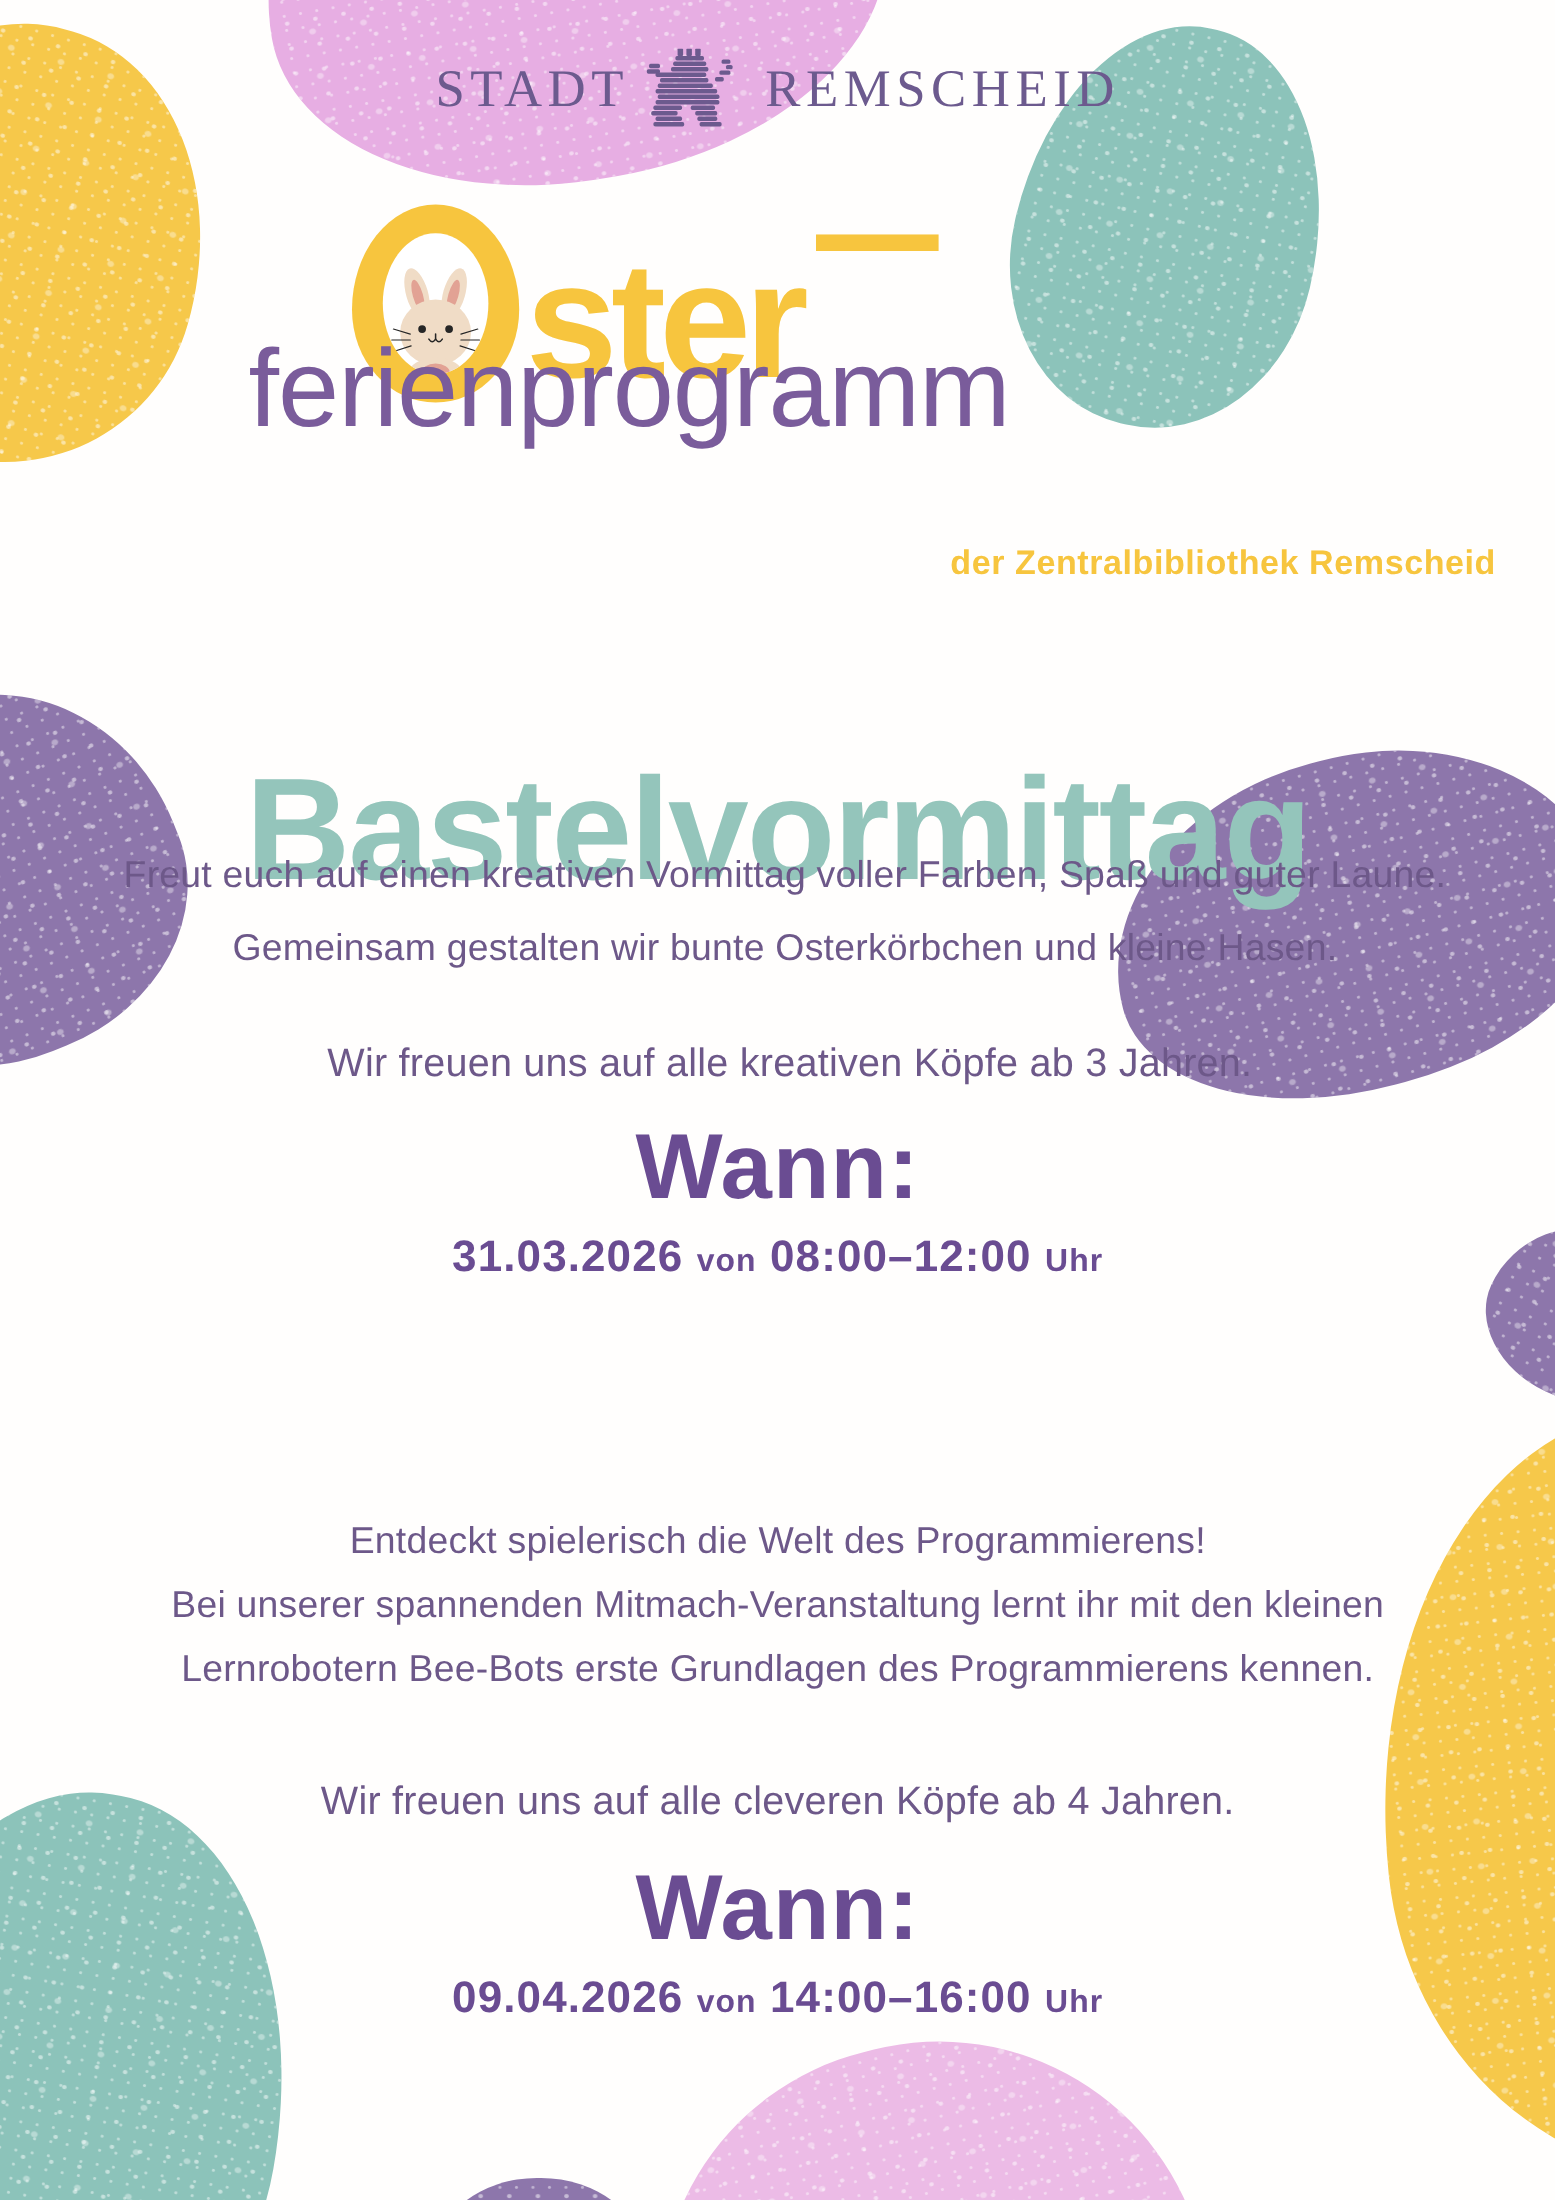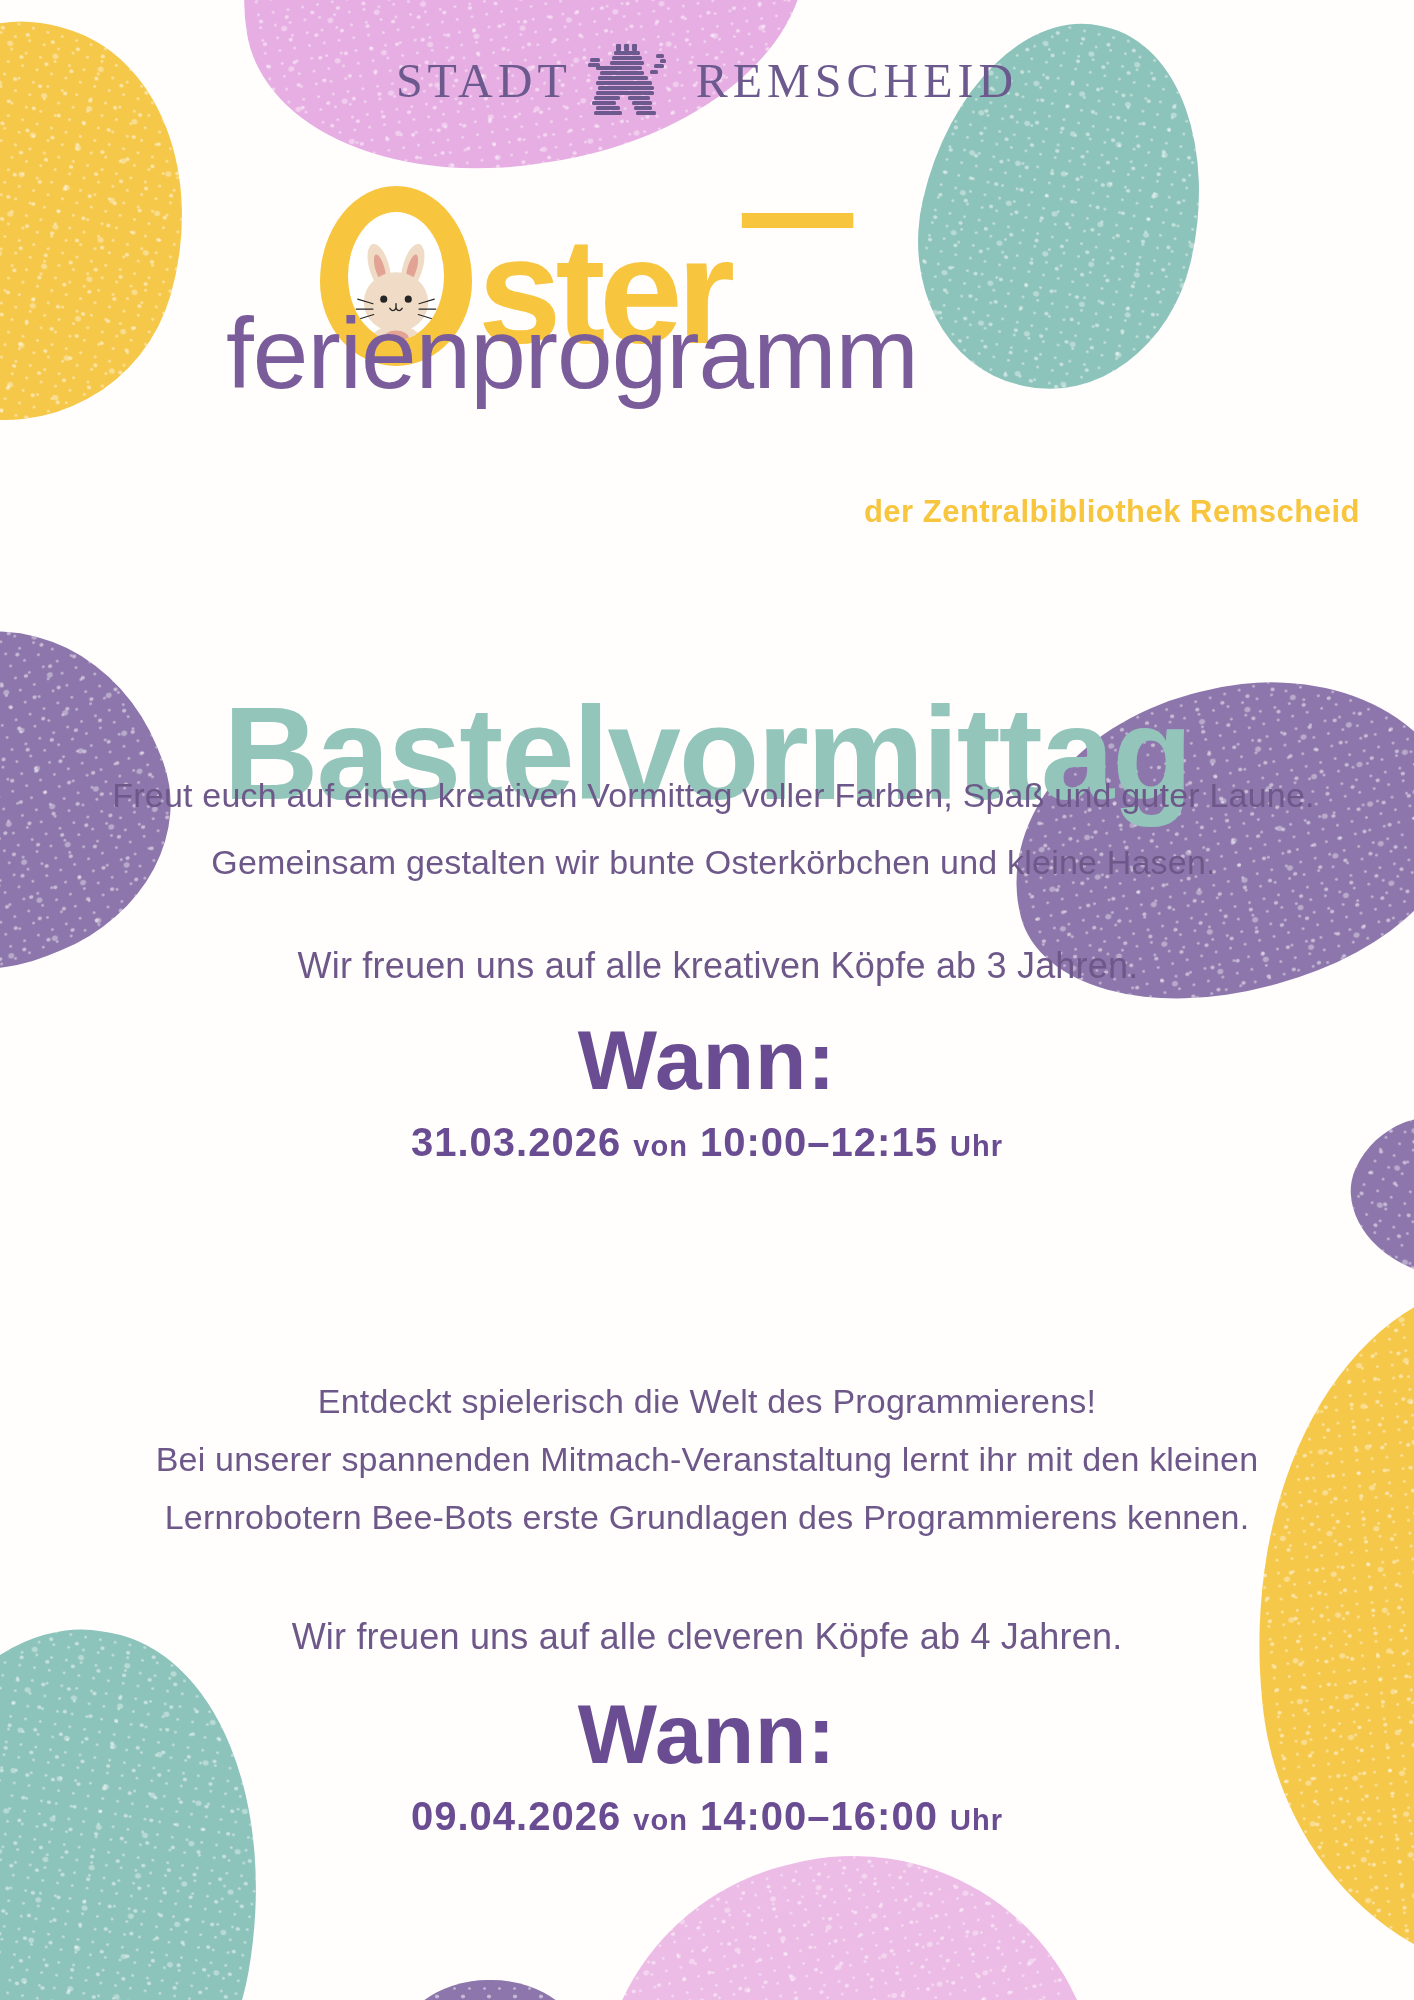--- a/index.html
+++ b/index.html
@@ -149,21 +149,21 @@
     <h2 class="center event-heading h-bastel">Bastelvormittag</h2>
     <div class="center hand p1">
       <div>Freut euch auf einen kreativen Vormittag voller Farben, Spaß und guter Laune.</div>
       <div>Gemeinsam gestalten wir bunte Osterkörbchen und kleine Hasen.</div>
     </div>
     <div class="center hand aud1">Wir freuen uns auf alle kreativen Köpfe ab 3 Jahren.</div>
     <div class="center wann wann1">Wann:</div>
     <div class="center when when1">
       <span>31.03.2026</span>
       <span class="sm">von</span>
-      <span>10:00–12:15</span>
+      <span>08:00–12:00</span>
       <span class="sm">Uhr</span>
     </div>
 
     <div class="center hand p2">
       <div>Entdeckt spielerisch die Welt des Programmierens!</div>
       <div>Bei unserer spannenden Mitmach-Veranstaltung lernt ihr mit den kleinen</div>
       <div>Lernrobotern Bee-Bots erste Grundlagen des Programmierens kennen.</div>
     </div>
     <div class="center hand aud2">Wir freuen uns auf alle cleveren Köpfe ab 4 Jahren.</div>
     <div class="center wann wann2">Wann:</div>

